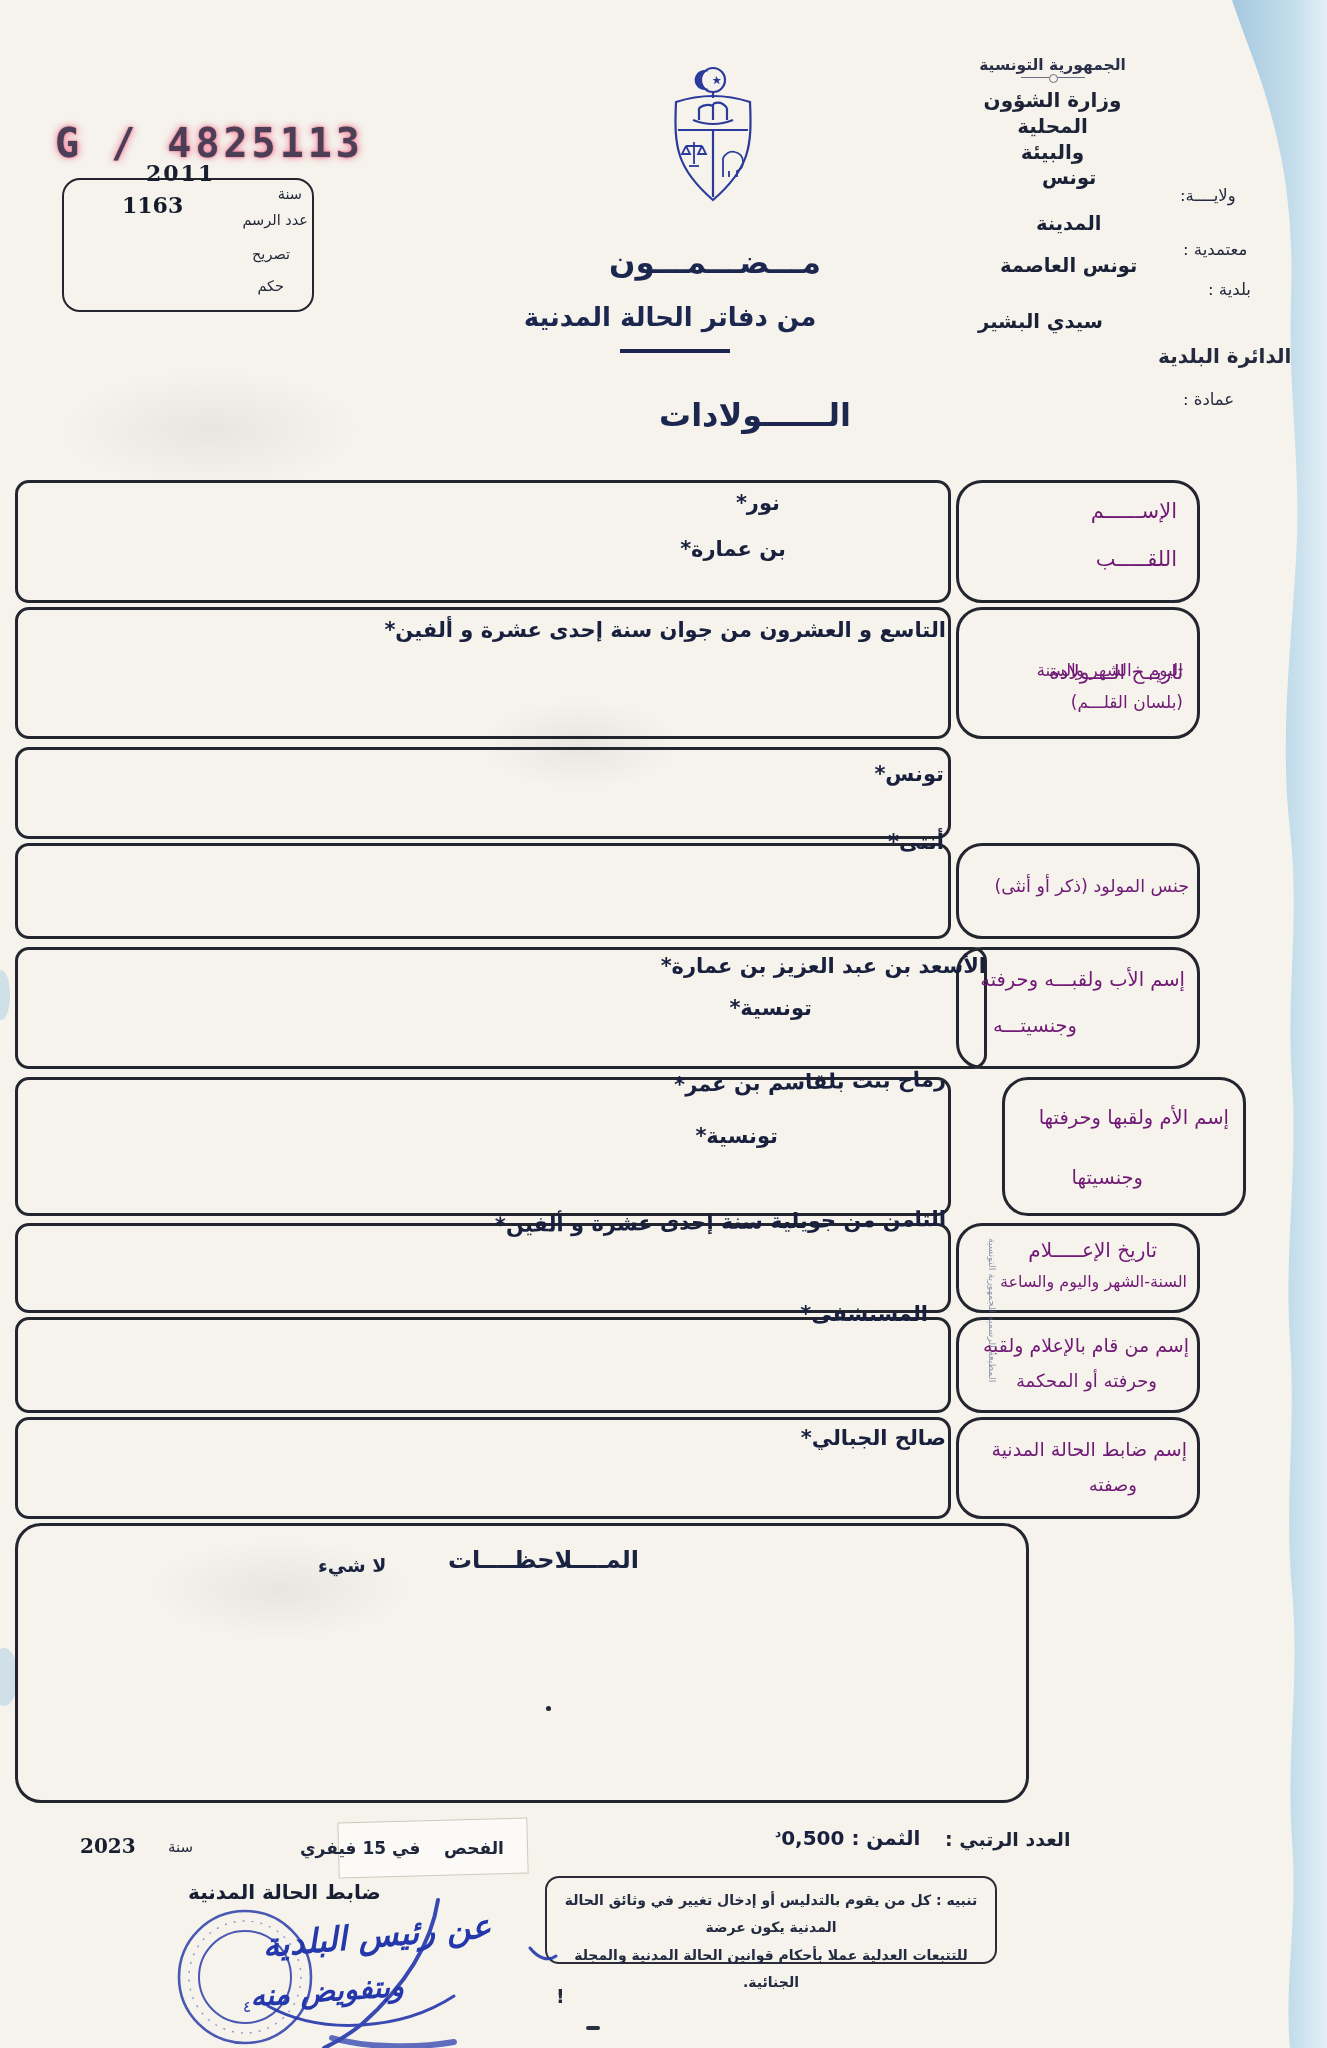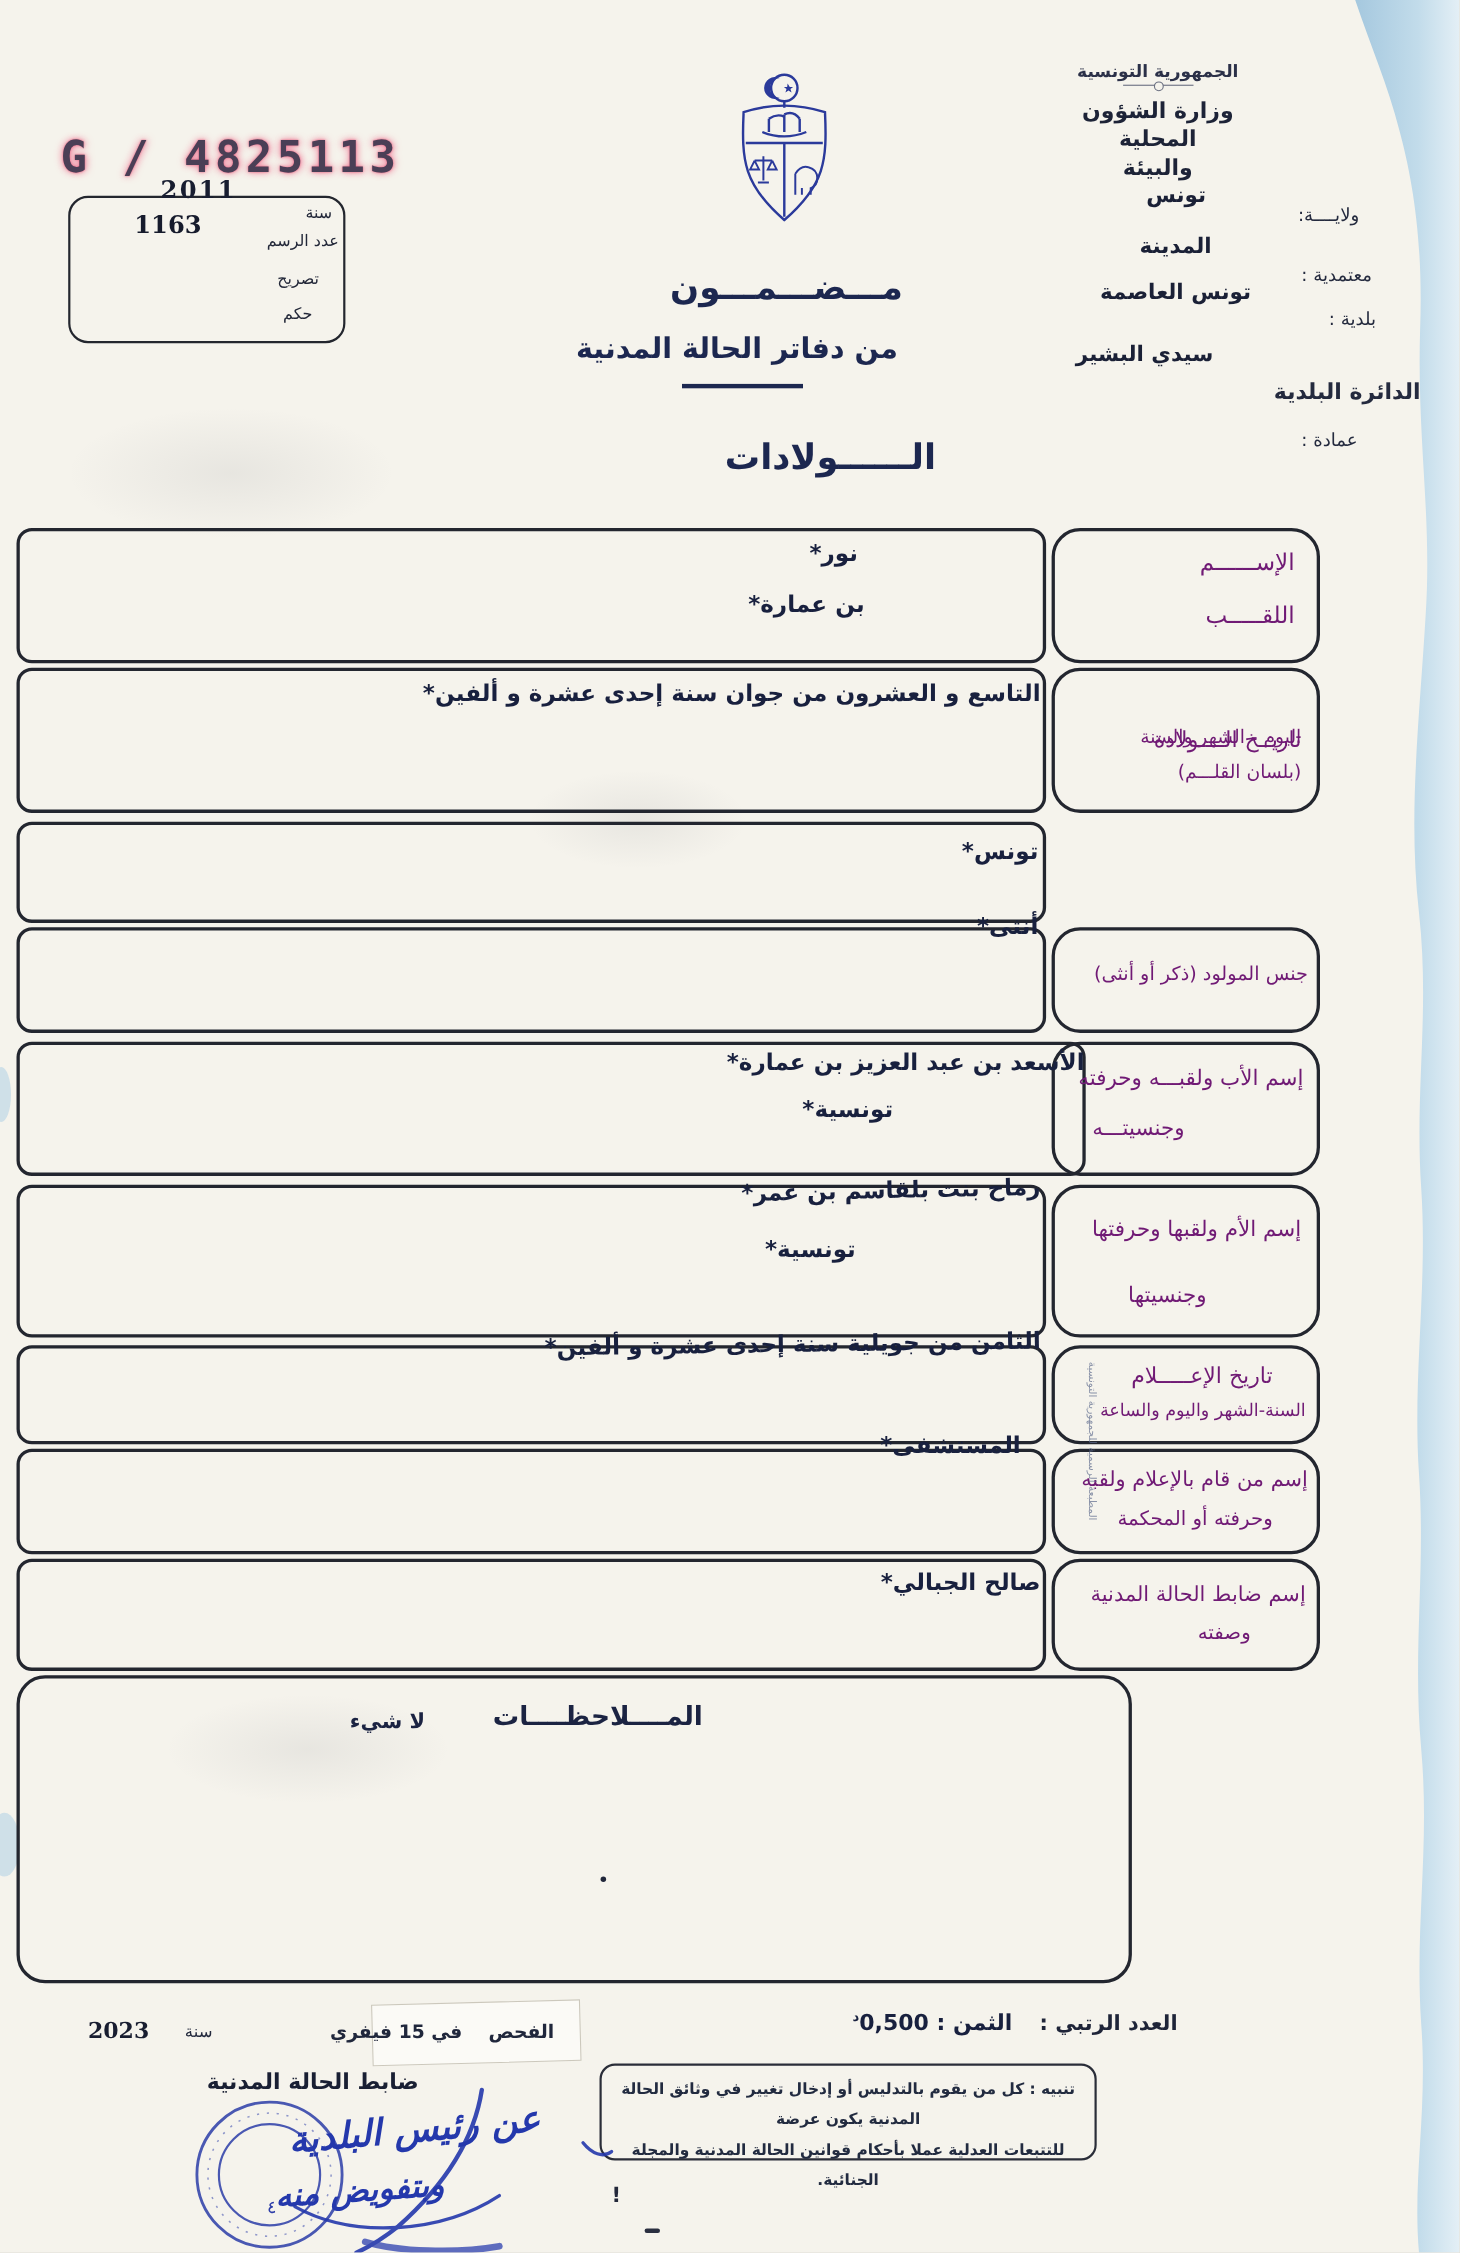--- a/index.html
+++ b/index.html
@@ -177,21 +177,21 @@
   </div>
   <div class="abs lbox" style="top:947px;height:116px;">
     <div class="lbl" style="top:18px;right:12px;font-size:19.5px;">إسم الأب ولقبـــه وحرفته</div>
     <div class="lbl" style="top:64px;right:120px;font-size:19.5px;">وجنسيتـــه</div>
   </div>
 
   <div class="abs vbox" style="top:1077px;height:133px;">
     <div class="val" style="top:-10px;right:2px;transform:rotate(-1.2deg);">رماح بنت بلقاسم بن عمر*</div>
     <div class="val" style="top:44px;right:170px;">تونسية*</div>
   </div>
-  <div class="abs lbox" style="top:1077px;height:133px;">
+  <div class="abs lbox" style="top:1077px;height:133px;margin-left:46px;">
     <div class="lbl" style="top:26px;right:14px;font-size:19.5px;">إسم الأم ولقبها وحرفتها</div>
     <div class="lbl" style="top:86px;right:100px;font-size:19.5px;">وجنسيتها</div>
   </div>
 
   <div class="abs vbox" style="top:1223px;height:84px;">
     <div class="val" style="top:-16px;right:2px;transform:rotate(-0.8deg);">الثامن من جويلية سنة إحدى عشرة و ألفين*</div>
   </div>
   <div class="abs lbox" style="top:1223px;height:84px;">
     <div class="lbl" style="top:12px;right:40px;">تاريخ الإعـــــلام</div>
     <div class="lbl" style="top:46px;right:10px;font-size:16px;">السنة-الشهر واليوم والساعة</div>

